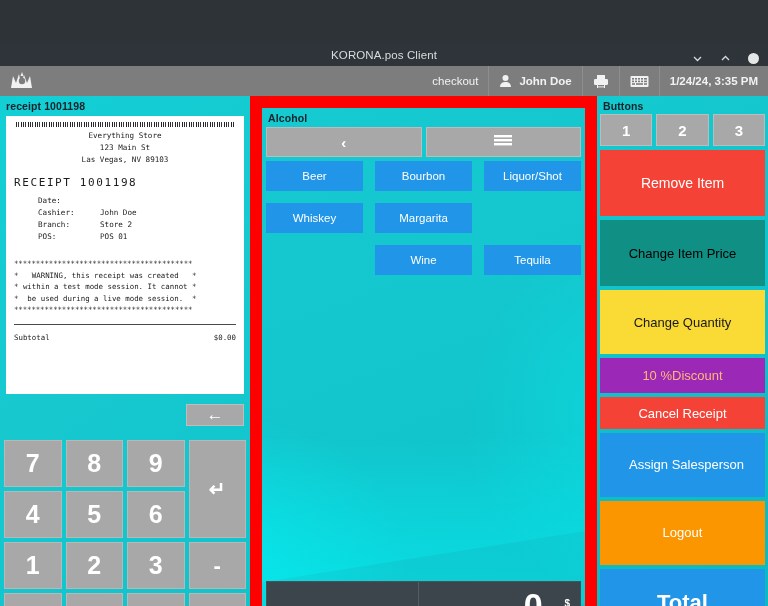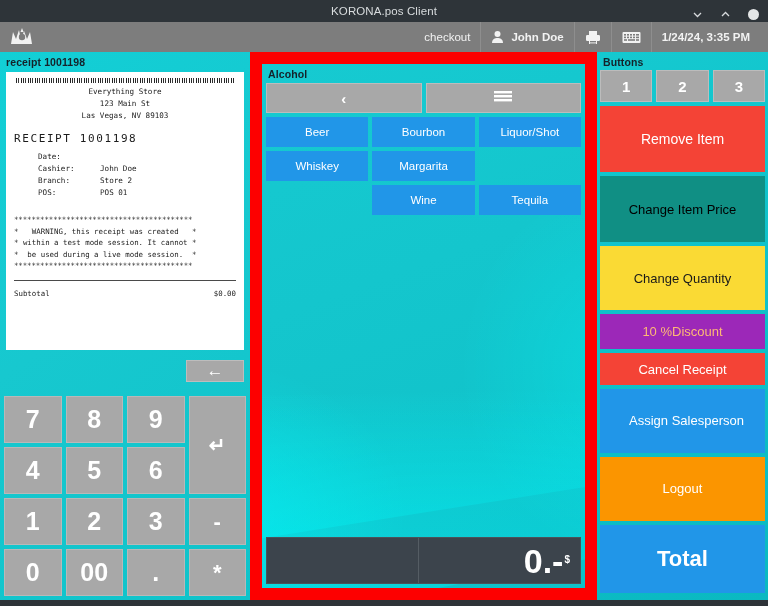--- a/index.html
+++ b/index.html
@@ -9,20 +9,21 @@
     background: #2e3338;
     font-family: "Liberation Sans", sans-serif;
   }
 
   
   .titlebar {
     height: 22px; width: 768px;
     background: #2e3439;
     display: flex; align-items: center; justify-content: center;
     position: relative;
+    margin-top: 44px;
   }
   .titlebar .title {
     color: #d8dcde; font-size: 11.5px; letter-spacing: .1px;
   }
   .win-controls {
     position: absolute; right: 8px; top: 0; height: 28px;
     display: flex; align-items: center; gap: 14px;
   }
   .win-btn { width: 14px; height: 14px; display: flex; align-items: center; justify-content: center; cursor: pointer; }
   .win-btn svg { display: block; }
@@ -35,21 +36,21 @@
     display: flex; align-items: center;
     position: relative;
   }
   .logo {
     width: 34px; height: 30px;
     display: flex; align-items: center; justify-content: center;
     margin-left: 5px;
   }
   .logo svg { display: block; }
   .toolbar-right {
-    position: absolute; right: 8px; top: 0; height: 30px;
+    position: absolute; right: 0; top: 0; height: 30px;
     display: flex; align-items: stretch;
   }
   .tb-cell {
     display: flex; align-items: center; justify-content: center;
     padding: 0 10px; color: #f2f2f2; font-size: 11.5px;
     border-left: 1px solid #8e8e8e;
     gap: 7px; white-space: nowrap;
   }
   .tb-cell.first { border-left: none; }
   .tb-icon { display: flex; align-items: center; }
@@ -175,21 +176,21 @@
   }
   .nav-btn {
     height: 30px; flex: 1;
     background: #a8a8a8; border: 1px solid #bcbcbc;
     display: flex; align-items: center; justify-content: center;
     cursor: pointer; color: #fff;
   }
   .prod-grid {
     display: grid;
     grid-template-columns: repeat(3, 1fr);
-    gap: 4px;
+    gap: 12px;
     padding: 4px;
   }
   .prod-btn {
     height: 30px;
     background: #2196e8;
     display: flex; align-items: center; justify-content: center;
     color: #ffffff; font-size: 11.5px; cursor: pointer;
     text-align: center;
   }
   .prod-btn.wine { grid-column: 2; }

